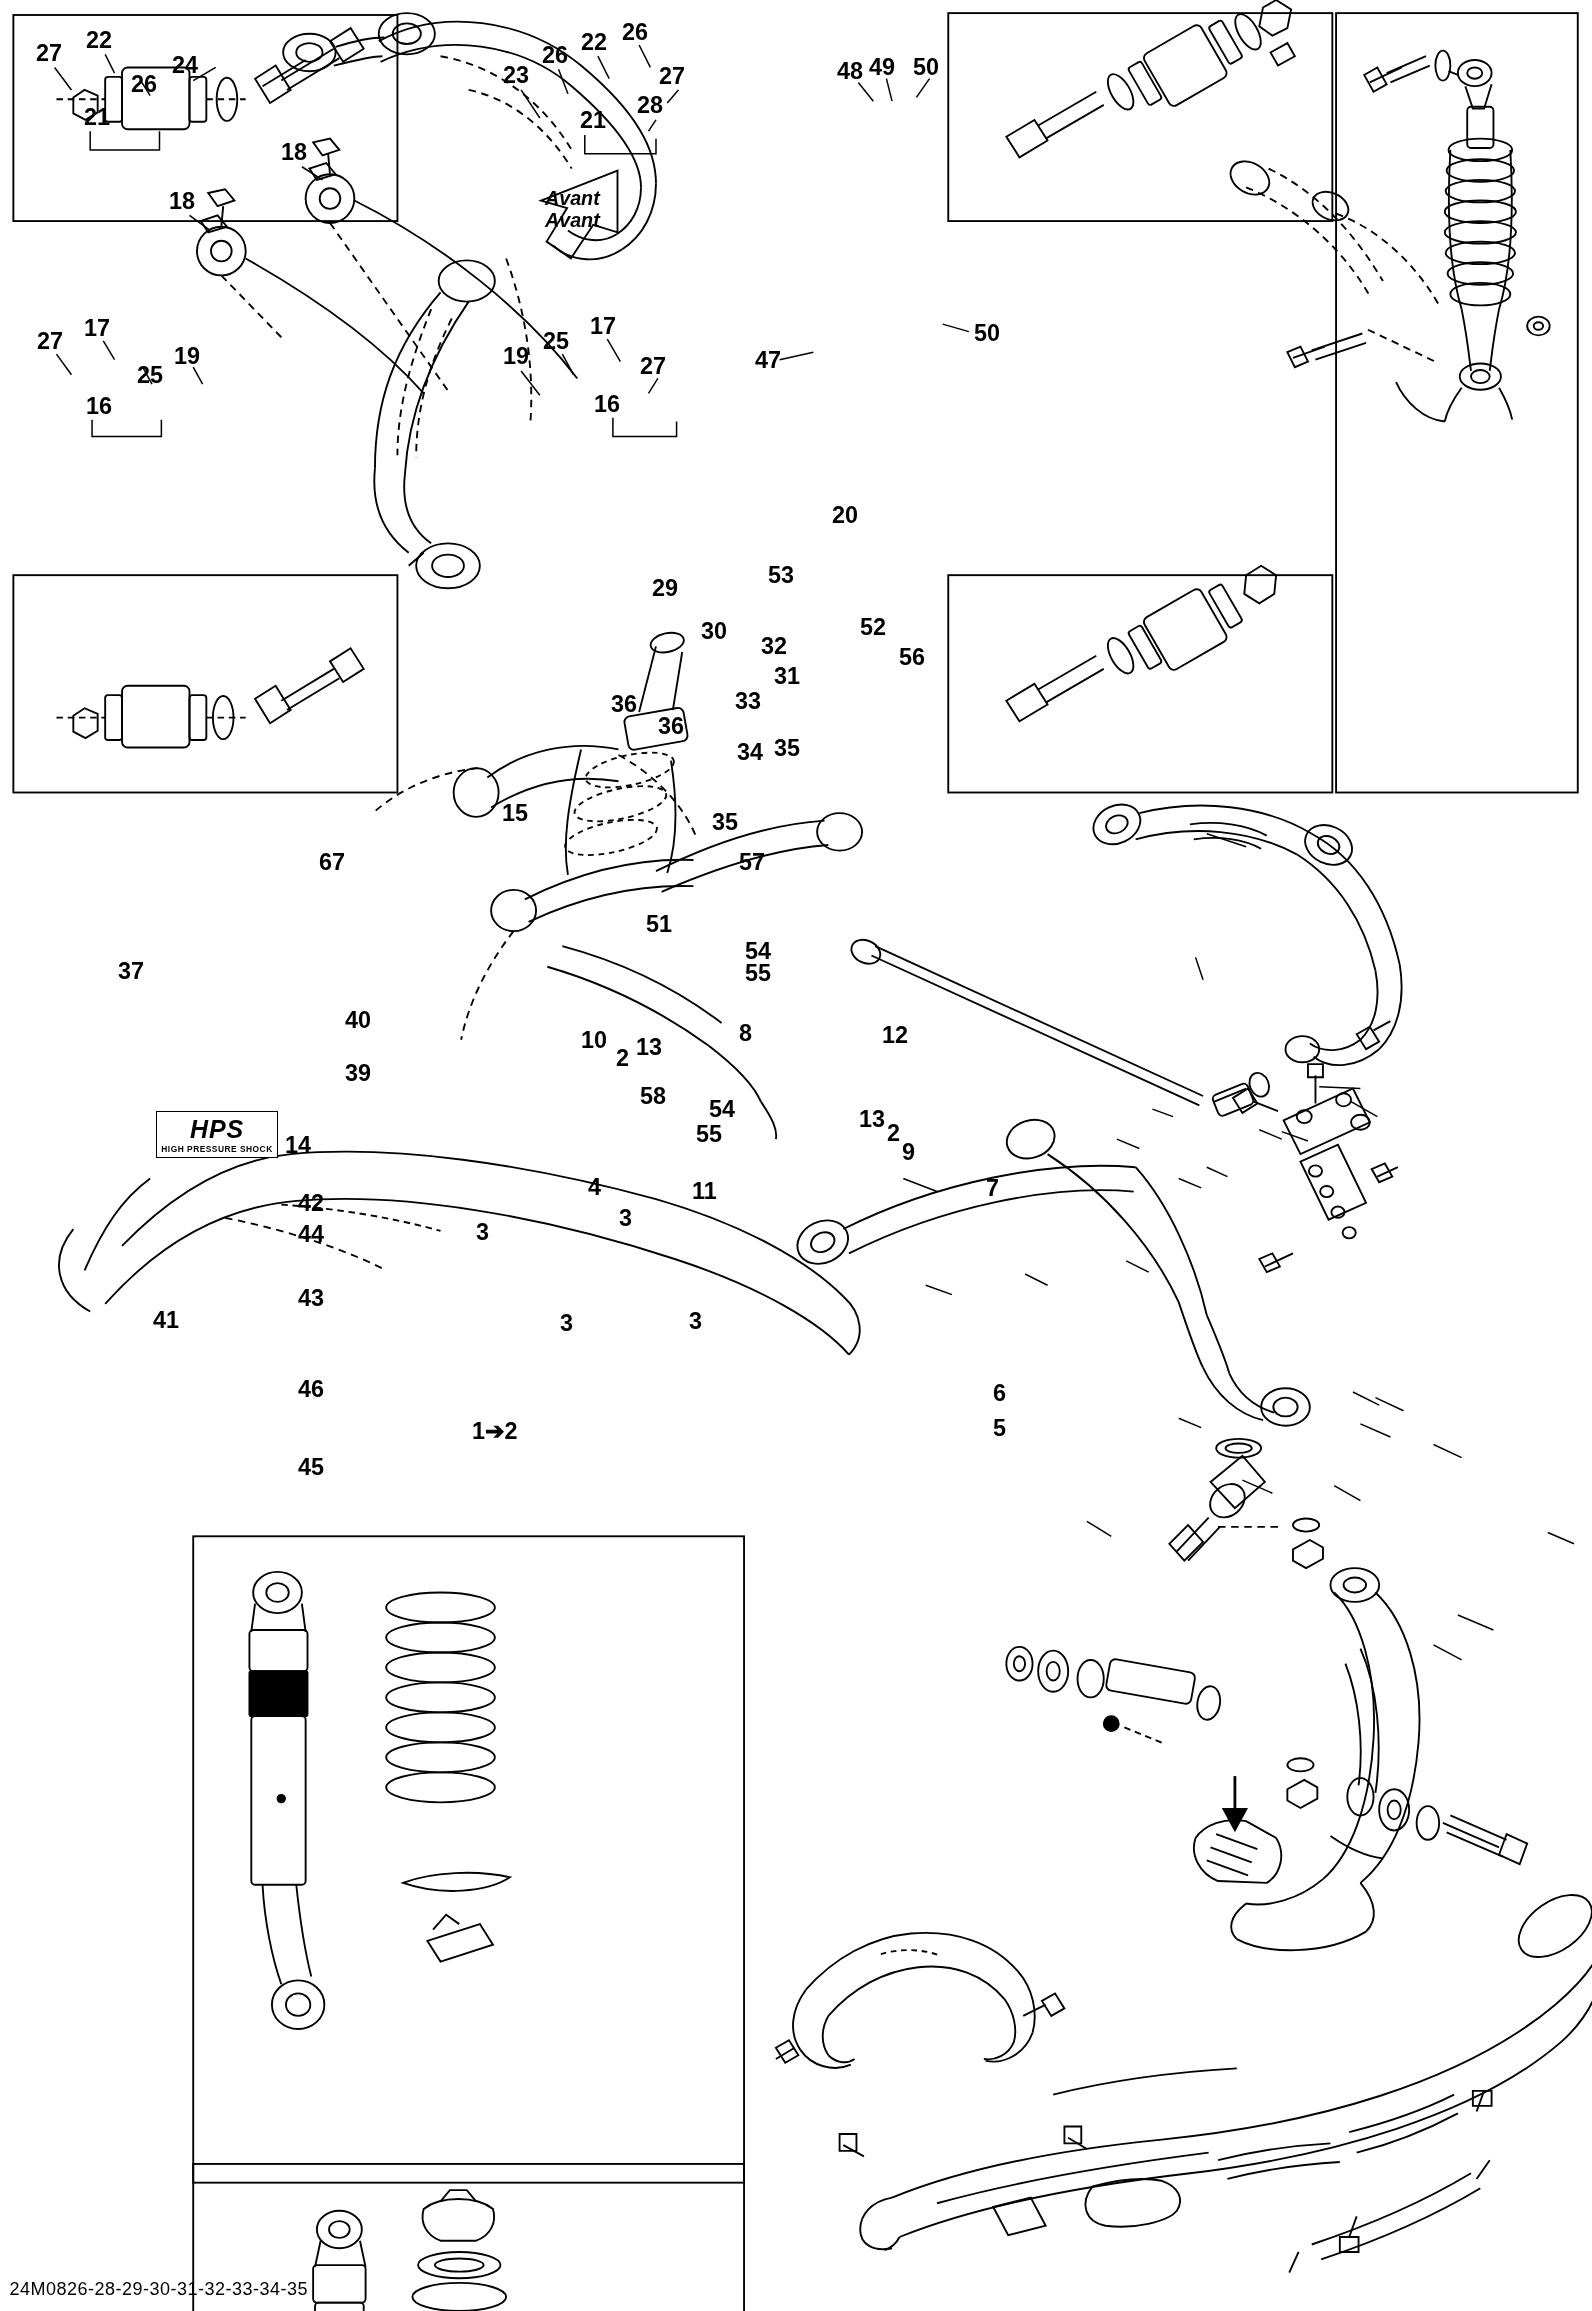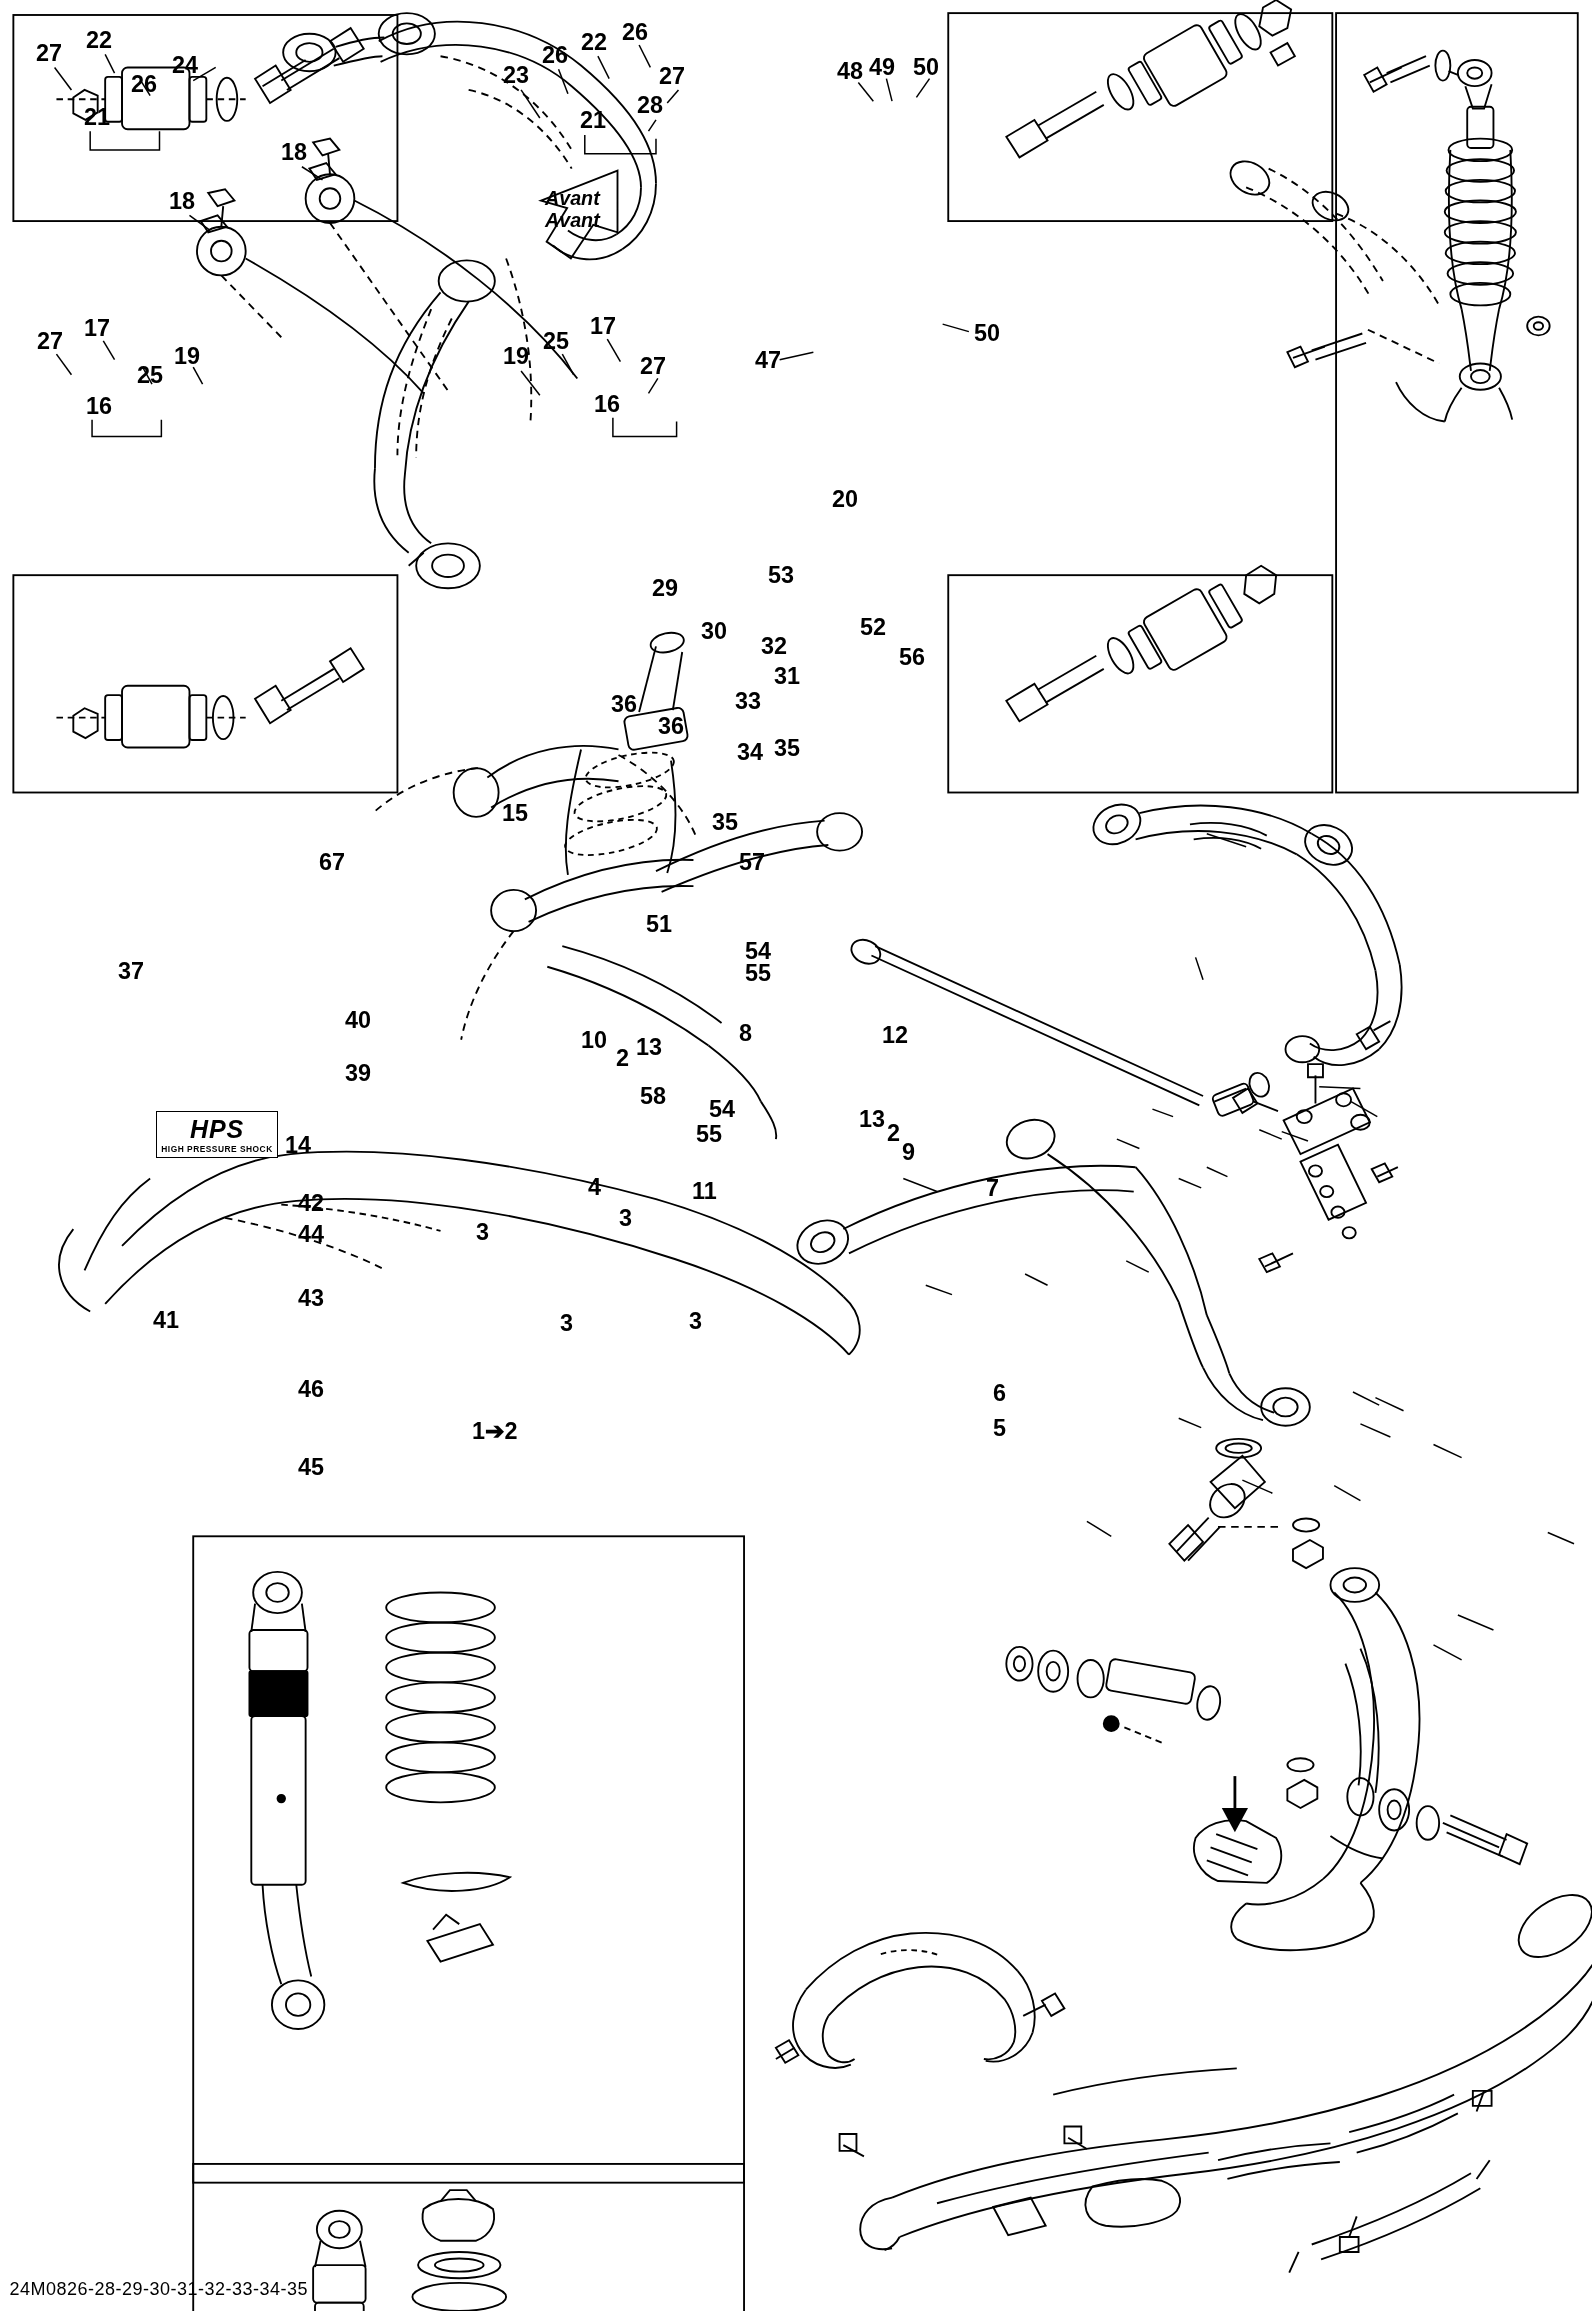--- a/index.html
+++ b/index.html
@@ -587,21 +587,21 @@
   <div class="callout" style="left:503px;top:345px">19</div>
   <div class="callout" style="left:543px;top:330px">25</div>
   <div class="callout" style="left:590px;top:315px">17</div>
   <div class="callout" style="left:640px;top:355px">27</div>
   <div class="callout" style="left:594px;top:393px">16</div>
   <div class="callout" style="left:837px;top:60px">48</div>
   <div class="callout" style="left:869px;top:56px">49</div>
   <div class="callout" style="left:913px;top:56px">50</div>
   <div class="callout" style="left:974px;top:322px">50</div>
   <div class="callout" style="left:755px;top:349px">47</div>
-  <div class="callout" style="left:832px;top:488px">20</div>
+  <div class="callout" style="left:832px;top:504px">20</div>
   <div class="callout" style="left:768px;top:564px">53</div>
   <div class="callout" style="left:652px;top:577px">29</div>
   <div class="callout" style="left:701px;top:620px">30</div>
   <div class="callout" style="left:761px;top:635px">32</div>
   <div class="callout" style="left:860px;top:616px">52</div>
   <div class="callout" style="left:774px;top:665px">31</div>
   <div class="callout" style="left:899px;top:646px">56</div>
   <div class="callout" style="left:611px;top:693px">36</div>
   <div class="callout" style="left:735px;top:690px">33</div>
   <div class="callout" style="left:658px;top:715px">36</div>

